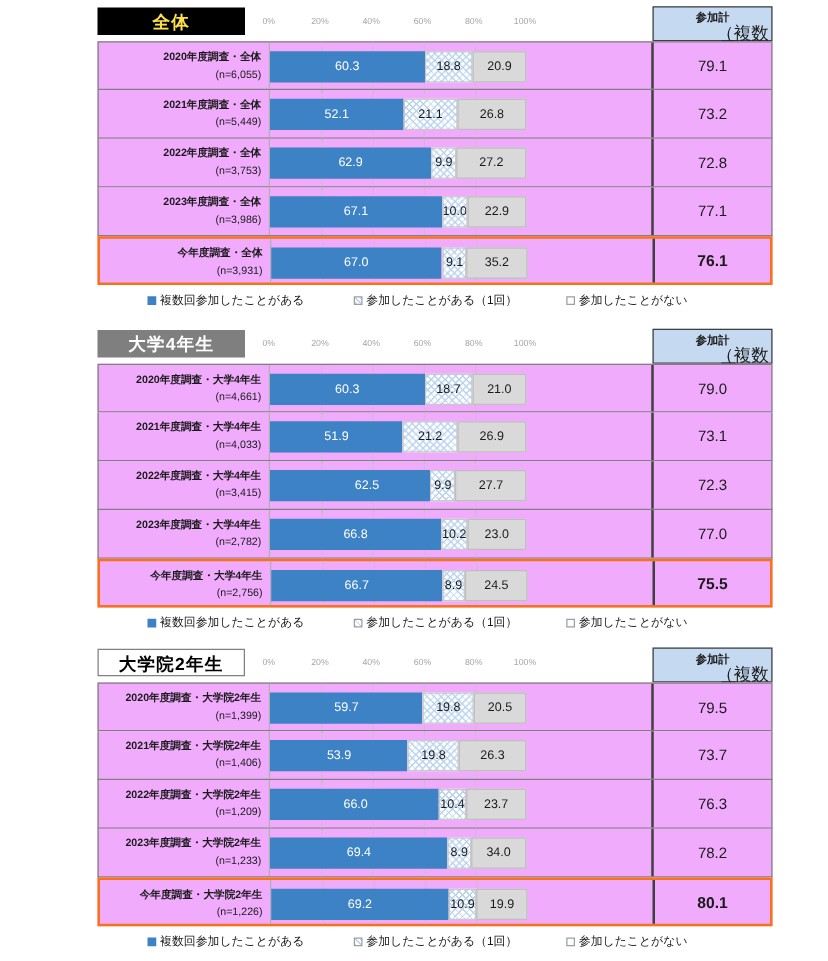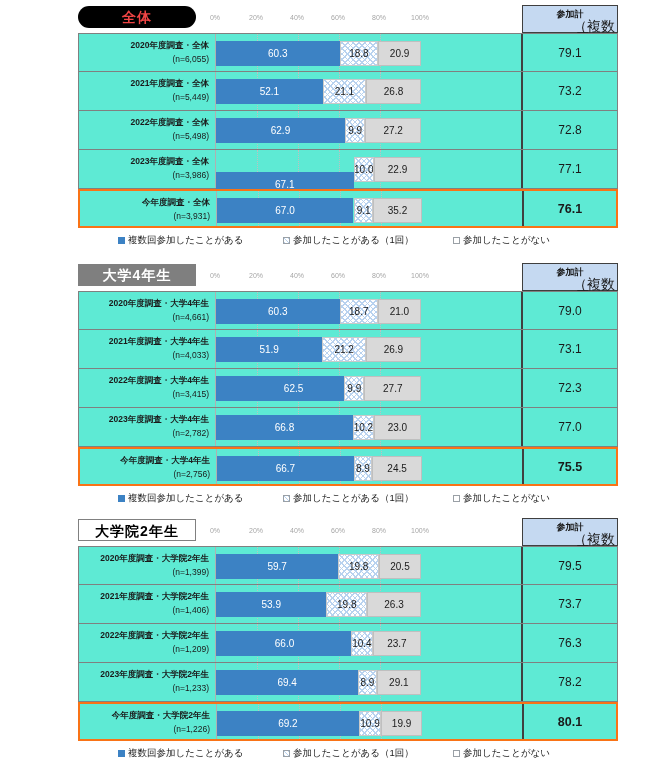--- a/index.html
+++ b/index.html
@@ -28,21 +28,21 @@
     top: 6px;
     width: 118px;
     height: 22px;
     line-height: 22px;
     text-align: center;
     font-size: 14px;
     font-weight: bold;
     letter-spacing: 1px;
     box-sizing: border-box;
   }
-  .sec-title.dark  { background: #000000; color: #ef4444; border-radius: 11px; }
+  .sec-title.dark  { background: #000000; color: #fde047; }
   .sec-title.gray  { background: #7f7f7f; color: #ffffff; }
   .sec-title.plain { background: #ffffff; color: #000000; border: 1px solid #808080; }
 
   
   .axis {
     position: absolute;
     left: 215px;
     top: 14px;
     width: 205px;
     height: 14px;
@@ -83,21 +83,21 @@
     width: 540px;
     border-collapse: collapse;
   }
   .row {
     position: relative;
     height: 39px;
     display: flex;
     box-sizing: border-box;
     border: 1px solid #808080;
     border-top: none;
-    background: #5eead4;
+    background: #f0abfc;
   }
   .row.first { border-top: 1px solid #808080; }
   .row.last  { border: 2px solid #f97316; }
 
   .cell-label {
     width: 137px;
     box-sizing: border-box;
     border-right: 1px solid #b0b0b0;
     padding: 4px 6px 0 4px;
     text-align: right;
@@ -265,21 +265,21 @@
               <div class="seg s3" style="left: 150.06px; width: 54.94px;">
                 <span>26.8</span>
               </div>
             </div>
           </div>
           <div class="cell-total">73.2</div>
         </div>
         <div class="row">
           <div class="cell-label">
             <div>2022年度調査・全体</div>
-            <div class="n">(n=5,498)</div>
+            <div class="n">(n=3,753)</div>
           </div>
           <div class="cell-plot">
             <div class="grid" style="left: 41px;"></div>
             <div class="grid" style="left: 82px;"></div>
             <div class="grid" style="left: 123px;"></div>
             <div class="grid" style="left: 164px;"></div>
             <div class="bars">
               <div class="seg s1" style="left: 0px; width: 128.945px;">
                 <span>62.9</span>
               </div>
@@ -297,21 +297,21 @@
           <div class="cell-label">
             <div>2023年度調査・全体</div>
             <div class="n">(n=3,986)</div>
           </div>
           <div class="cell-plot">
             <div class="grid" style="left: 41px;"></div>
             <div class="grid" style="left: 82px;"></div>
             <div class="grid" style="left: 123px;"></div>
             <div class="grid" style="left: 164px;"></div>
             <div class="bars">
-              <div class="seg s1" style="left: 0px; width: 137.555px; margin-top: 15px;">
+              <div class="seg s1" style="left: 0px; width: 137.555px;">
                 <span>67.1</span>
               </div>
               <div class="seg s2" style="left: 137.555px; width: 20.5px;">
                 <span>10.0</span>
               </div>
               <div class="seg s3" style="left: 158.055px; width: 46.945px;">
                 <span>22.9</span>
               </div>
             </div>
           </div>
@@ -606,21 +606,21 @@
             <div class="grid" style="left: 123px;"></div>
             <div class="grid" style="left: 164px;"></div>
             <div class="bars">
               <div class="seg s1" style="left: 0px; width: 142.27px;">
                 <span>69.4</span>
               </div>
               <div class="seg s2" style="left: 142.27px; width: 18.245px;">
                 <span>8.9</span>
               </div>
               <div class="seg s3" style="left: 160.515px; width: 44.69px;">
-                <span>29.1</span>
+                <span>34.0</span>
               </div>
             </div>
           </div>
           <div class="cell-total">78.2</div>
         </div>
         <div class="row last">
           <div class="cell-label">
             <div>今年度調査・大学院2年生</div>
             <div class="n">(n=1,226)</div>
           </div>

